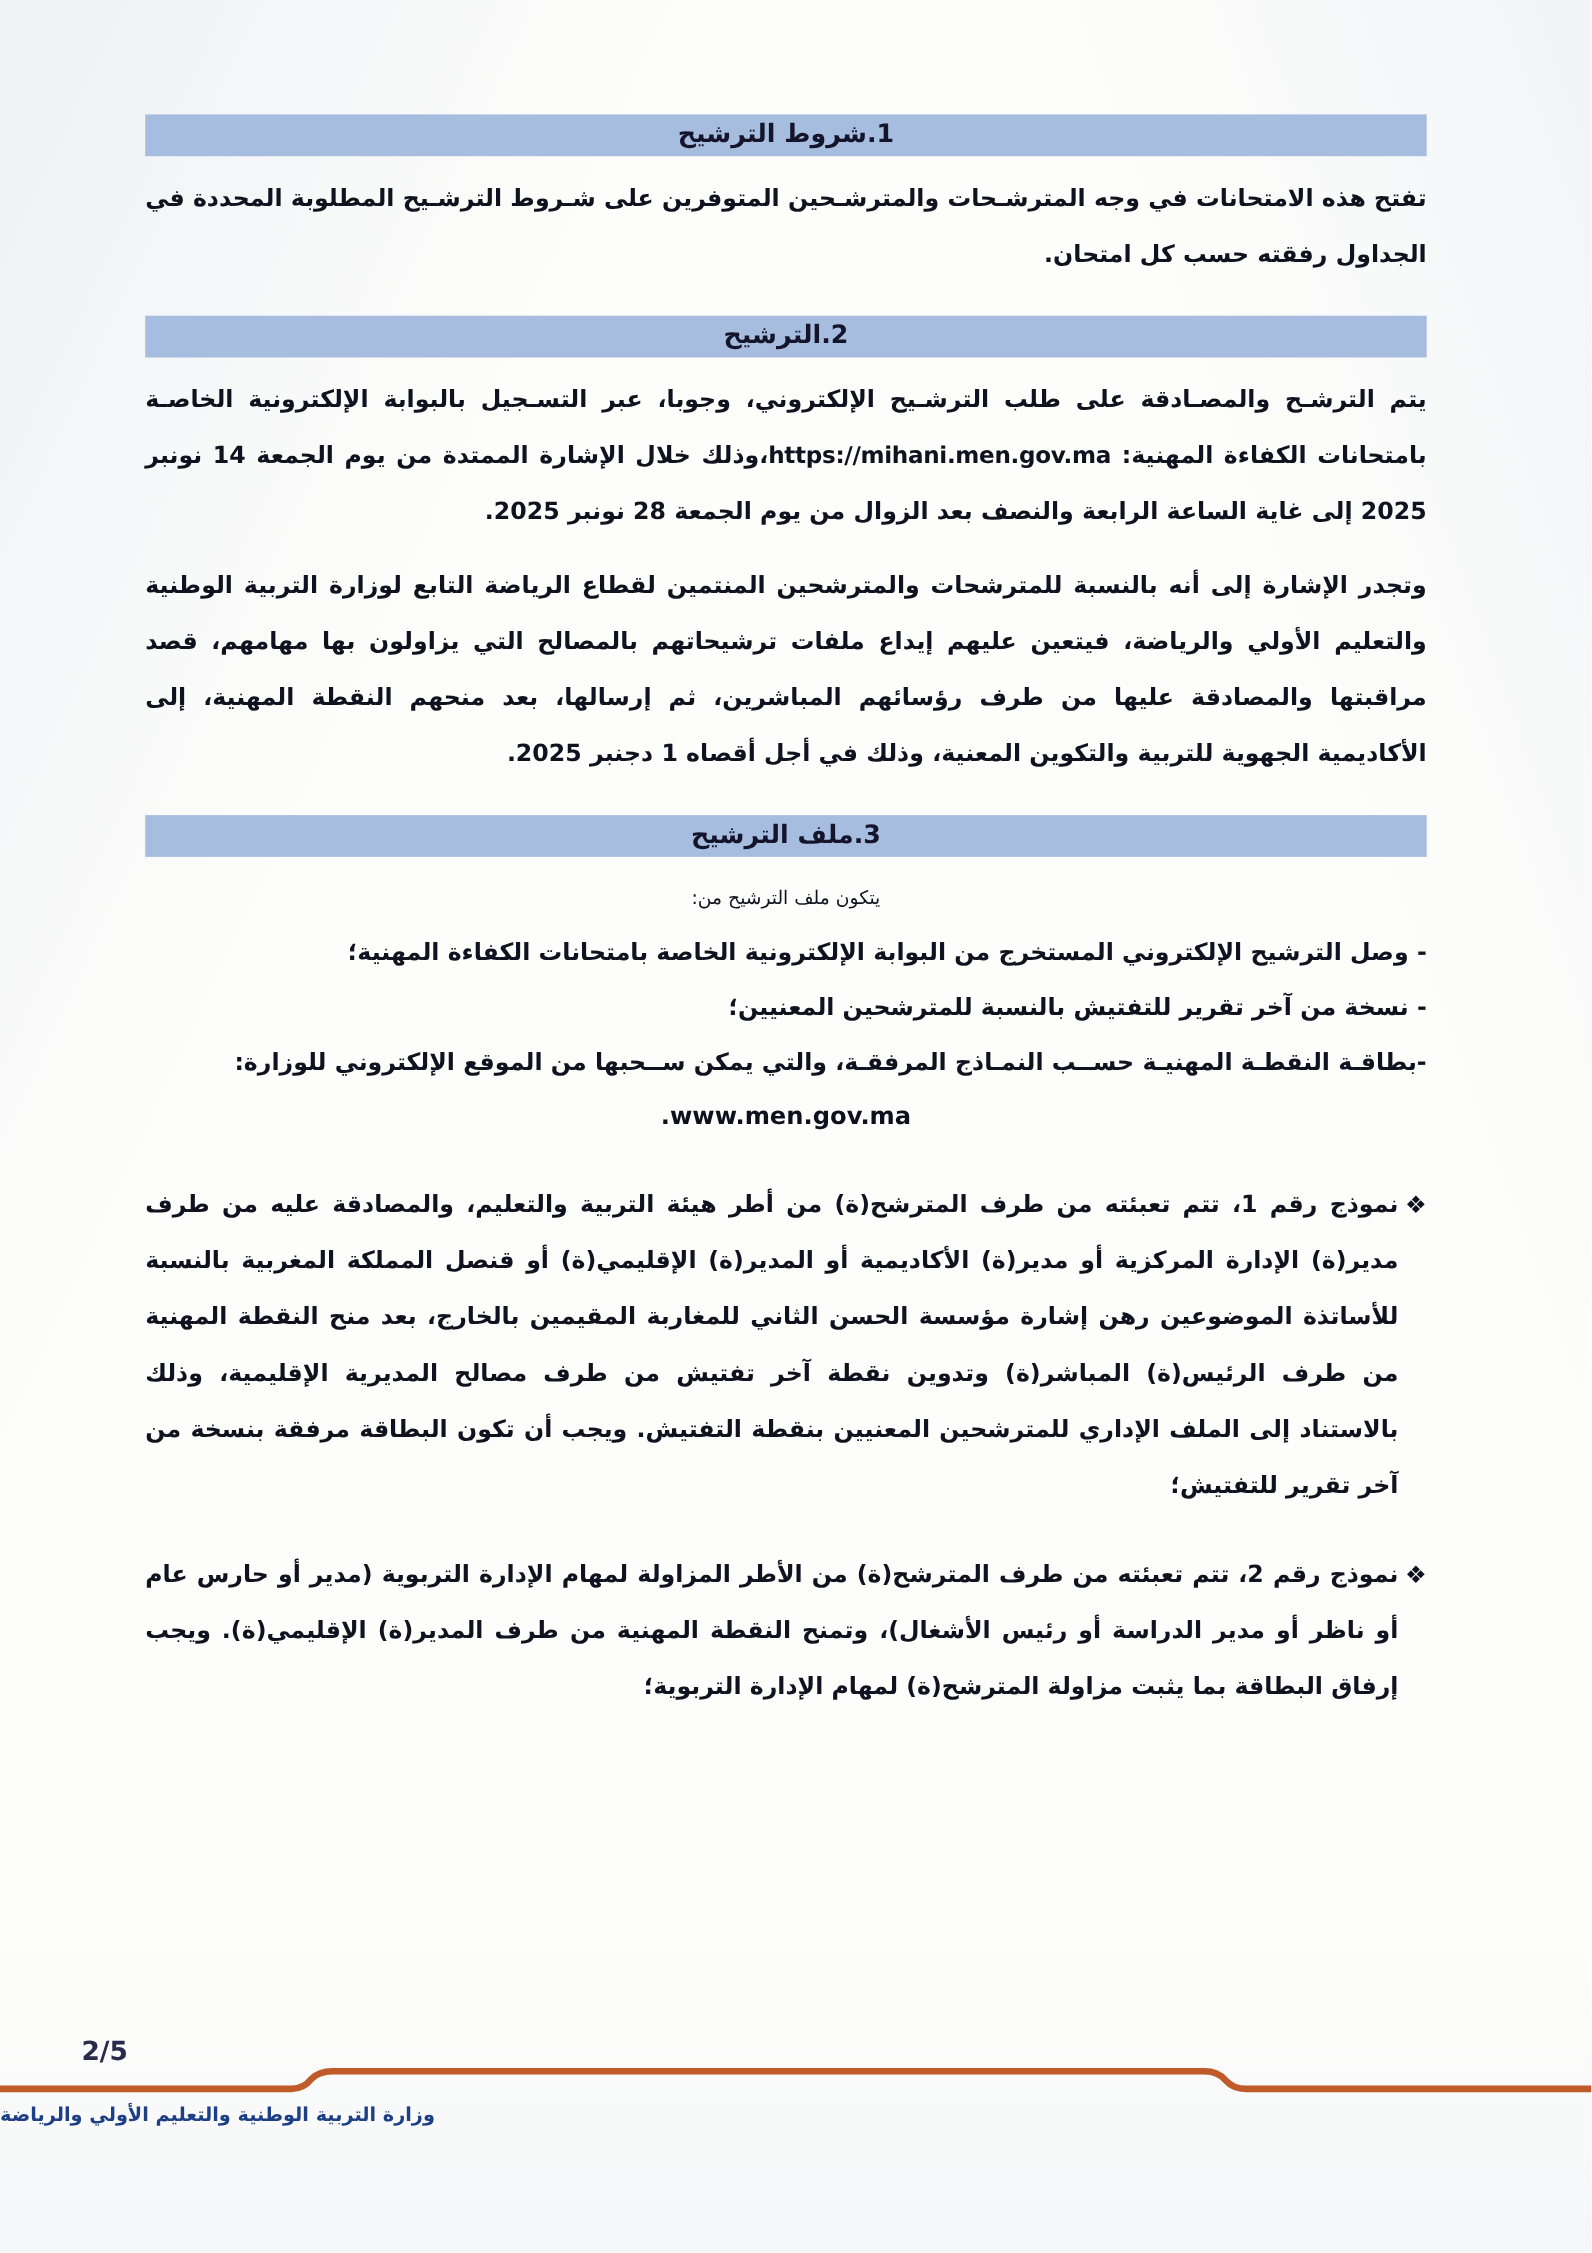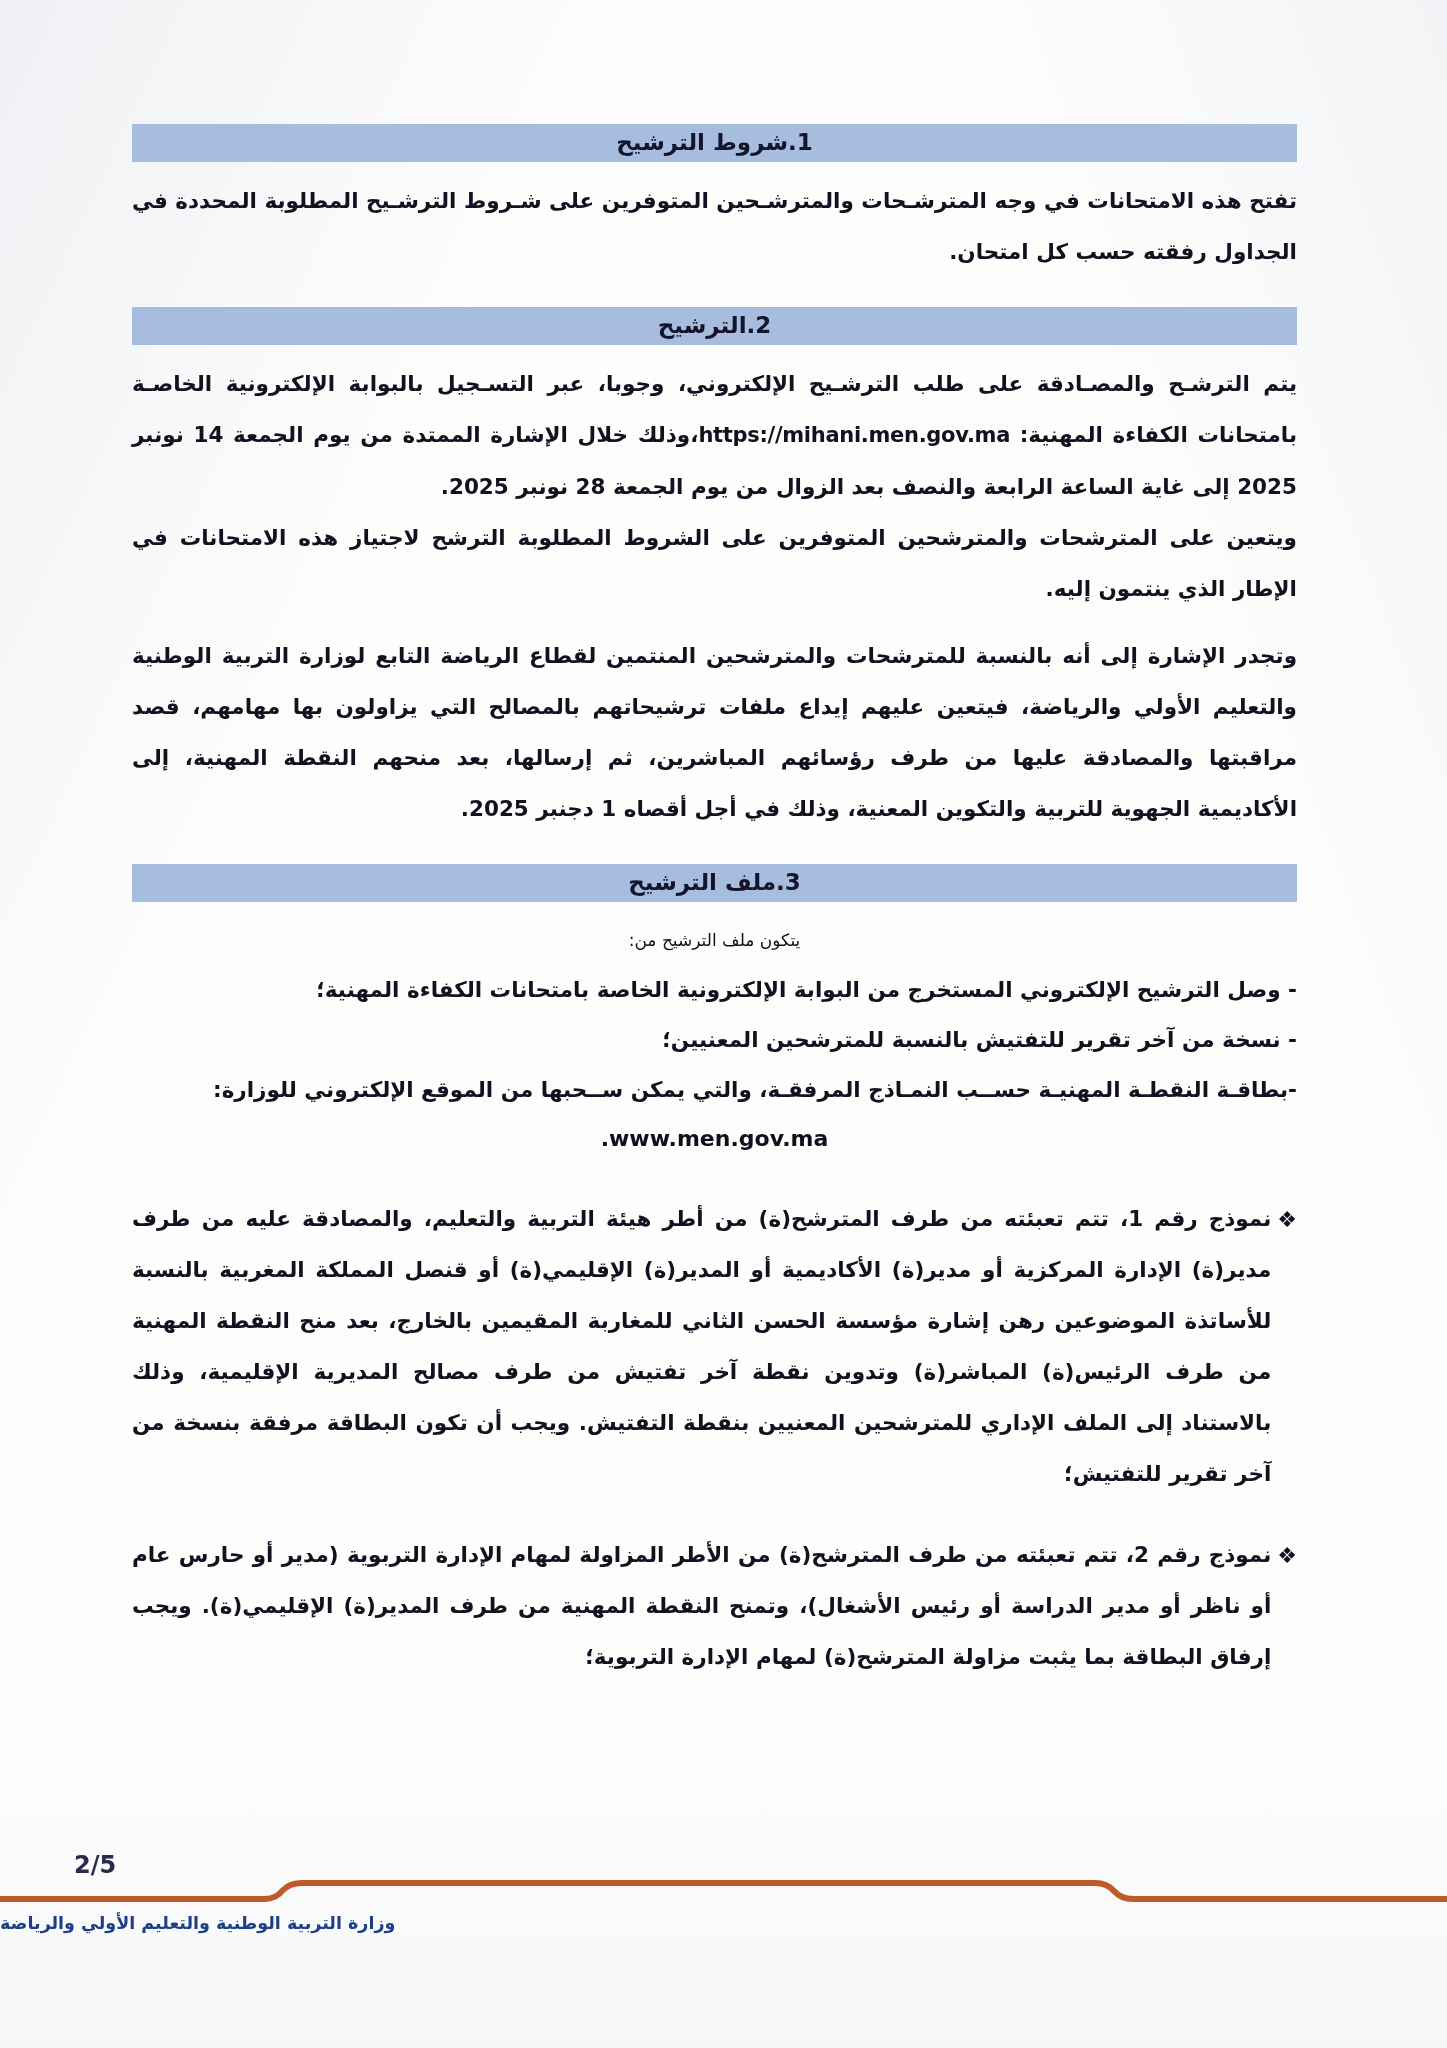--- a/index.html
+++ b/index.html
@@ -24,21 +24,20 @@
     overflow: hidden;
     box-sizing: border-box;
   }
   .content {
     position: absolute;
     top: 104px;
     right: 150px;
     left: 132px;
     direction: rtl;
     text-align: justify;
-    margin-top: 20px;
   }
 
   
   .sec-head {
     background: #a7bddf;
     height: 38px;
     margin-bottom: 13px;
     display: flex;
     align-items: center;
     justify-content: center;
@@ -197,21 +196,20 @@
     </div>
 
     <p class="para">
       <span>يتم الترشـح والمصـادقة على طلب الترشـيح الإلكتروني، وجوبا، عبر التسـجيل بالبوابة الإلكترونية الخاصـة بامتحانات الكفاءة المهنية:</span>
       <span class="latin">https://mihani.men.gov.ma</span><span>،وذلك خلال الإشارة الممتدة من يوم</span>
       <span class="bold">الجمعة 14 نونبر 2025</span>
       <span>إلى غاية الساعة الرابعة والنصف بعد الزوال من يوم</span>
       <span class="bold">الجمعة 28 نونبر 2025</span><span>.</span>
     </p>
 
-    <p class="para">ويتعين على المترشحات والمترشحين المتوفرين على الشروط المطلوبة الترشح لاجتياز هذه الامتحانات في الإطار الذي ينتمون إليه.</p>
 
     <div class="gap-sm"></div>
 
     <p class="para">وتجدر الإشارة إلى أنه بالنسبة للمترشحات والمترشحين المنتمين لقطاع الرياضة التابع لوزارة التربية الوطنية والتعليم الأولي والرياضة، فيتعين عليهم إيداع ملفات ترشيحاتهم بالمصالح التي يزاولون بها مهامهم، قصد مراقبتها والمصادقة عليها من طرف رؤسائهم المباشرين، ثم إرسالها، بعد منحهم النقطة المهنية، إلى الأكاديمية الجهوية للتربية والتكوين المعنية، وذلك في أجل أقصاه 1 دجنبر 2025.</p>
 
     <div class="gap-md"></div>
 
     <div class="sec-head h3">
       <span class="sec-title">3.ملف الترشيح</span>
     </div>

